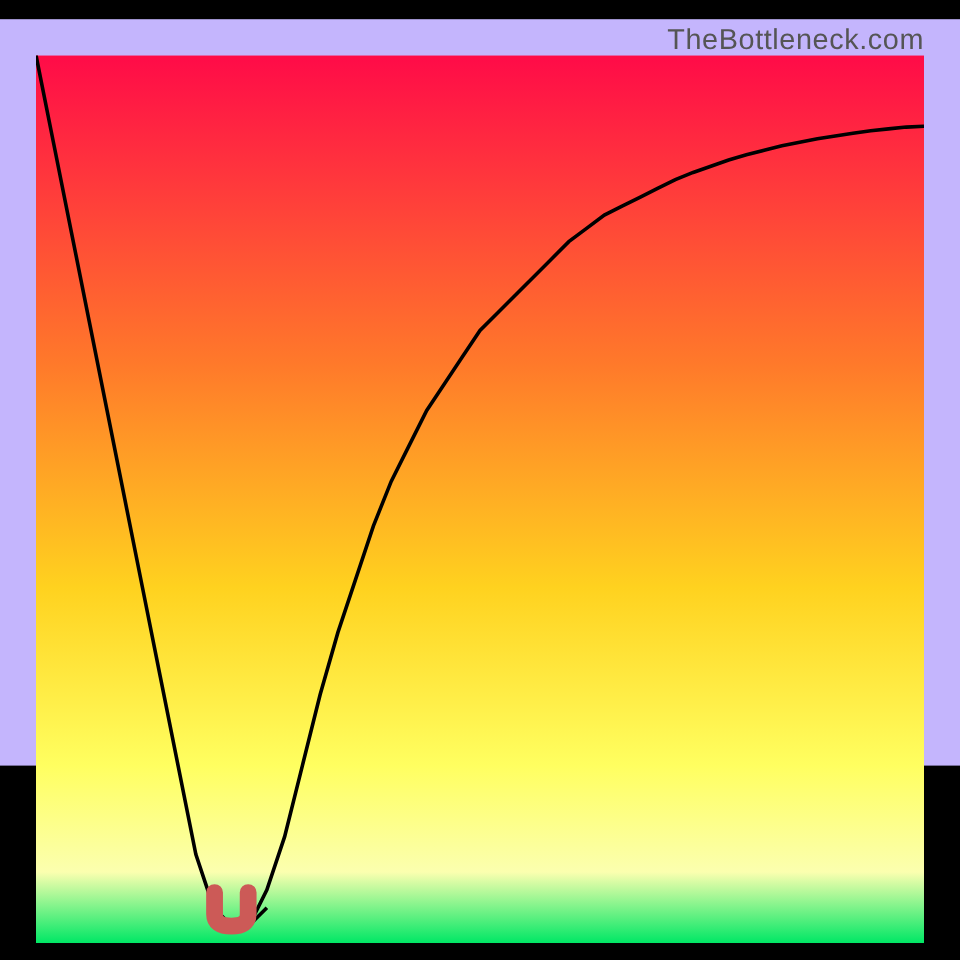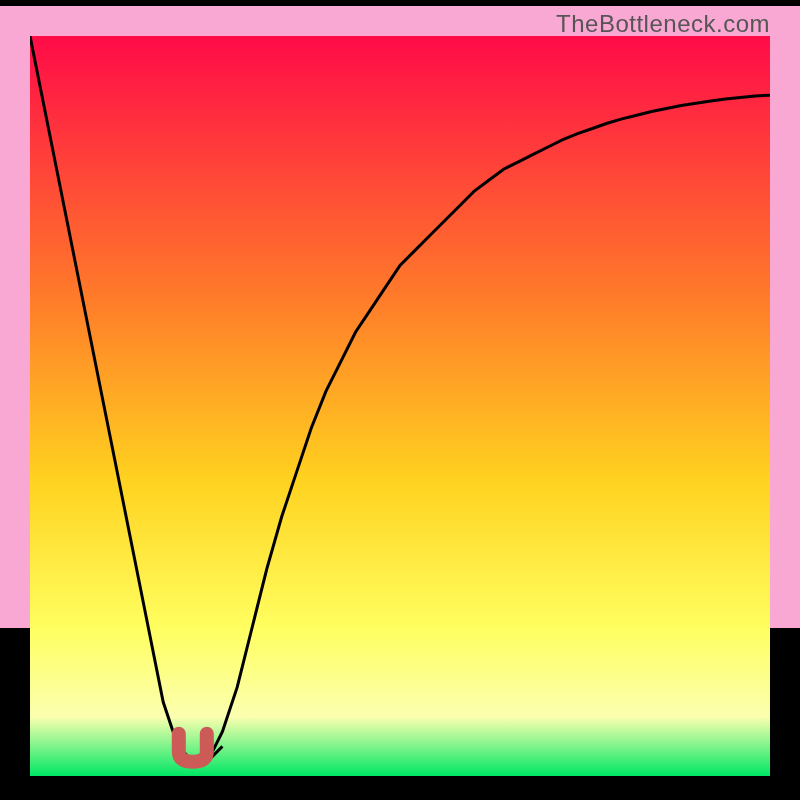--- a/index.html
+++ b/index.html
@@ -6,25 +6,25 @@
     margin: 0;
     padding: 0;
     width: 800px;
     height: 800px;
     overflow: hidden;
     background: #000;
     font-family: Arial, Helvetica, sans-serif;
   }
   .frame {
     position: absolute;
-    top: 6px;
+    top: 16px;
     left: 0;
     width: 800px;
     height: 622px;
-    background: #f9a8d4;
+    background: #c4b5fd;
   }
   .plot-area {
     position: absolute;
     top: 30px;
     left: 30px;
     width: 740px;
     height: 740px;
     overflow: hidden;
   }
   .watermark {

